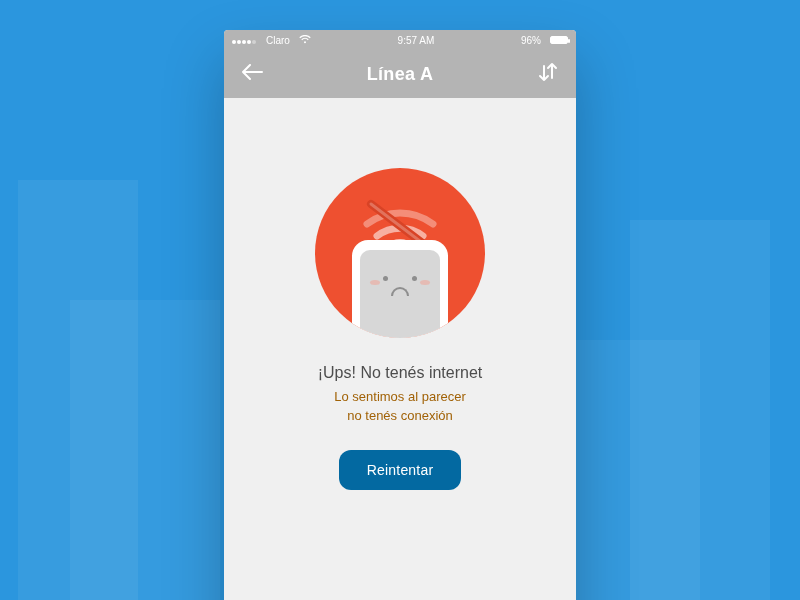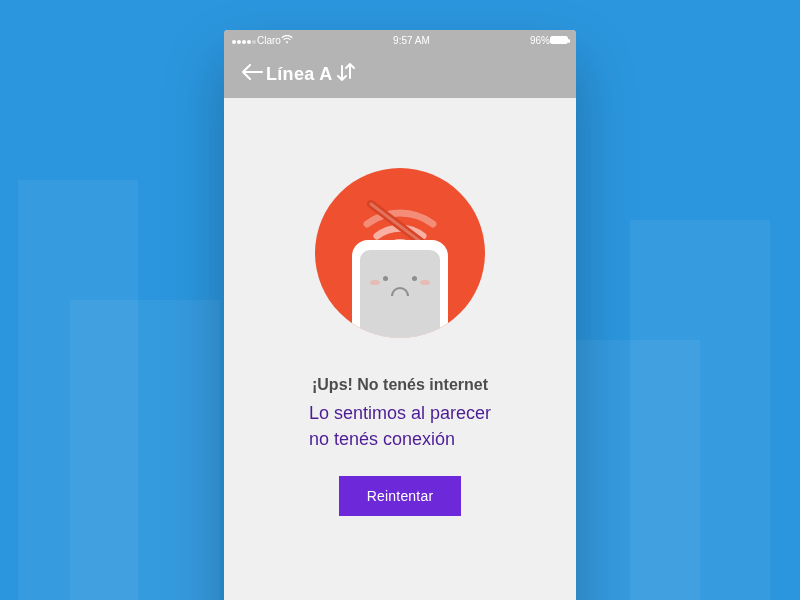--- a/index.html
+++ b/index.html
@@ -36,32 +36,33 @@
   .statusbar {
     height: 20px;
     background: #b4b4b4;
     display: flex;
     align-items: center;
     justify-content: space-between;
     padding: 0 8px;
     font-size: 10px;
     color: #fff;
   }
-  .sb-left, .sb-right { display: flex; align-items: center; gap: 0; }
+  .sb-left, .sb-right { display: flex; align-items: center; gap: 9px; }
   .dots span{ display:inline-block;width:4px;height:4px;border-radius:50%;background:#fff;margin-right:1px;}
   .dots span.dim{ background:rgba(255,255,255,.4);}
   .batt { width:18px;height:8px;border:1px solid #fff;border-radius:2px;position:relative;}
   .batt:after{content:"";position:absolute;right:-3px;top:2px;width:2px;height:4px;background:#fff;border-radius:1px;}
   .batt i{display:block;height:100%;width:100%;background:#fff;}
 
   .navbar {
     height: 48px;
     background: #b4b4b4;
     display: flex;
     align-items: center;
+    justify-content: space-between;
     padding: 0 14px;
     color: #fff;
   }
   .nav-title{ font-size:18px; font-weight:600; letter-spacing:.3px;}
   .nav-btn{ width:28px;height:28px;display:flex;align-items:center;justify-content:center;}
 
   .content{
     position:absolute; top:68px; left:0; right:0; bottom:0;
     background:#f0f0f0;
     display:flex; flex-direction:column; align-items:center;
@@ -79,27 +80,27 @@
     position:absolute; top:10px; left:8px; right:8px; bottom:0;
     background:#d7d7d7;border-radius:10px 10px 0 0;
   }
   .face{position:absolute;top:26px;left:0;right:0;display:flex;flex-direction:column;align-items:center;}
   .eyes{display:flex;gap:24px;}
   .eye{width:5px;height:5px;border-radius:50%;background:#8e8e8e;}
   .mouth{width:18px;height:9px;border:2px solid #8e8e8e;border-bottom:none;border-radius:12px 12px 0 0;margin-top:6px;}
   .blush{position:absolute;top:30px;width:10px;height:5px;border-radius:50%;background:#e7b8b0;opacity:.9;}
   .blushL{left:10px;} .blushR{right:10px;}
 
-  .title{margin-top:38px;font-size:16px;font-weight:700;color:#4d4d4d;}
-  .subtitle{margin-top:6px;font-size:18px;line-height:1.45;color:#4c1d95;text-align:left;white-space:pre-line;}
+  .title{margin-top:26px;font-size:16px;font-weight:400;color:#4d4d4d;}
+  .subtitle{margin-top:6px;font-size:13px;line-height:1.45;color:#a16207;text-align:center;white-space:pre-line;}
 
   .retry{
     margin-top:24px;
-    background:#6d28d9;color:#fff;border:none;
-    padding:12px 28px;border-radius:0;
+    background:#0369a1;color:#fff;border:none;
+    padding:12px 28px;border-radius:12px;
     font-size:14px;font-weight:500;letter-spacing:.2px;
     cursor:pointer;
   }
 </style>
 </head>
 <body>
 
 <div class="city">
   <div class="bld b1"></div>
     <div class="bld b2"></div>

